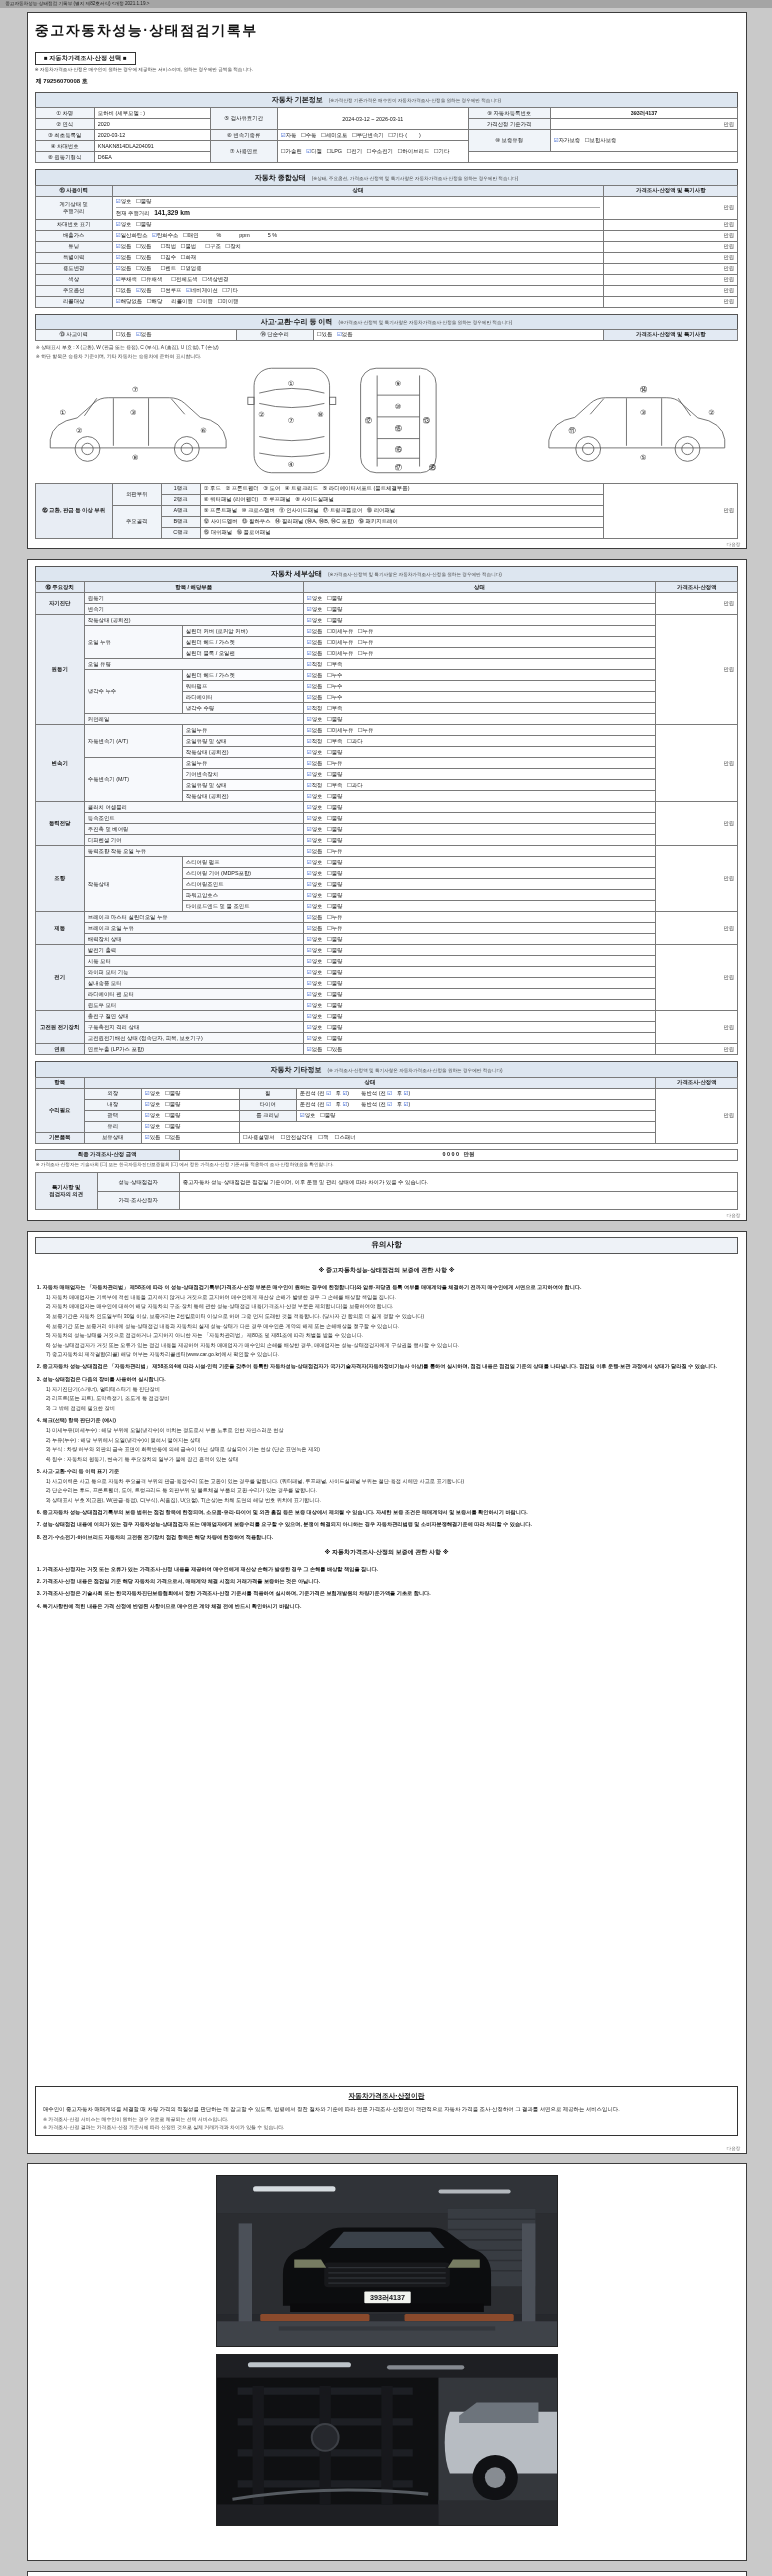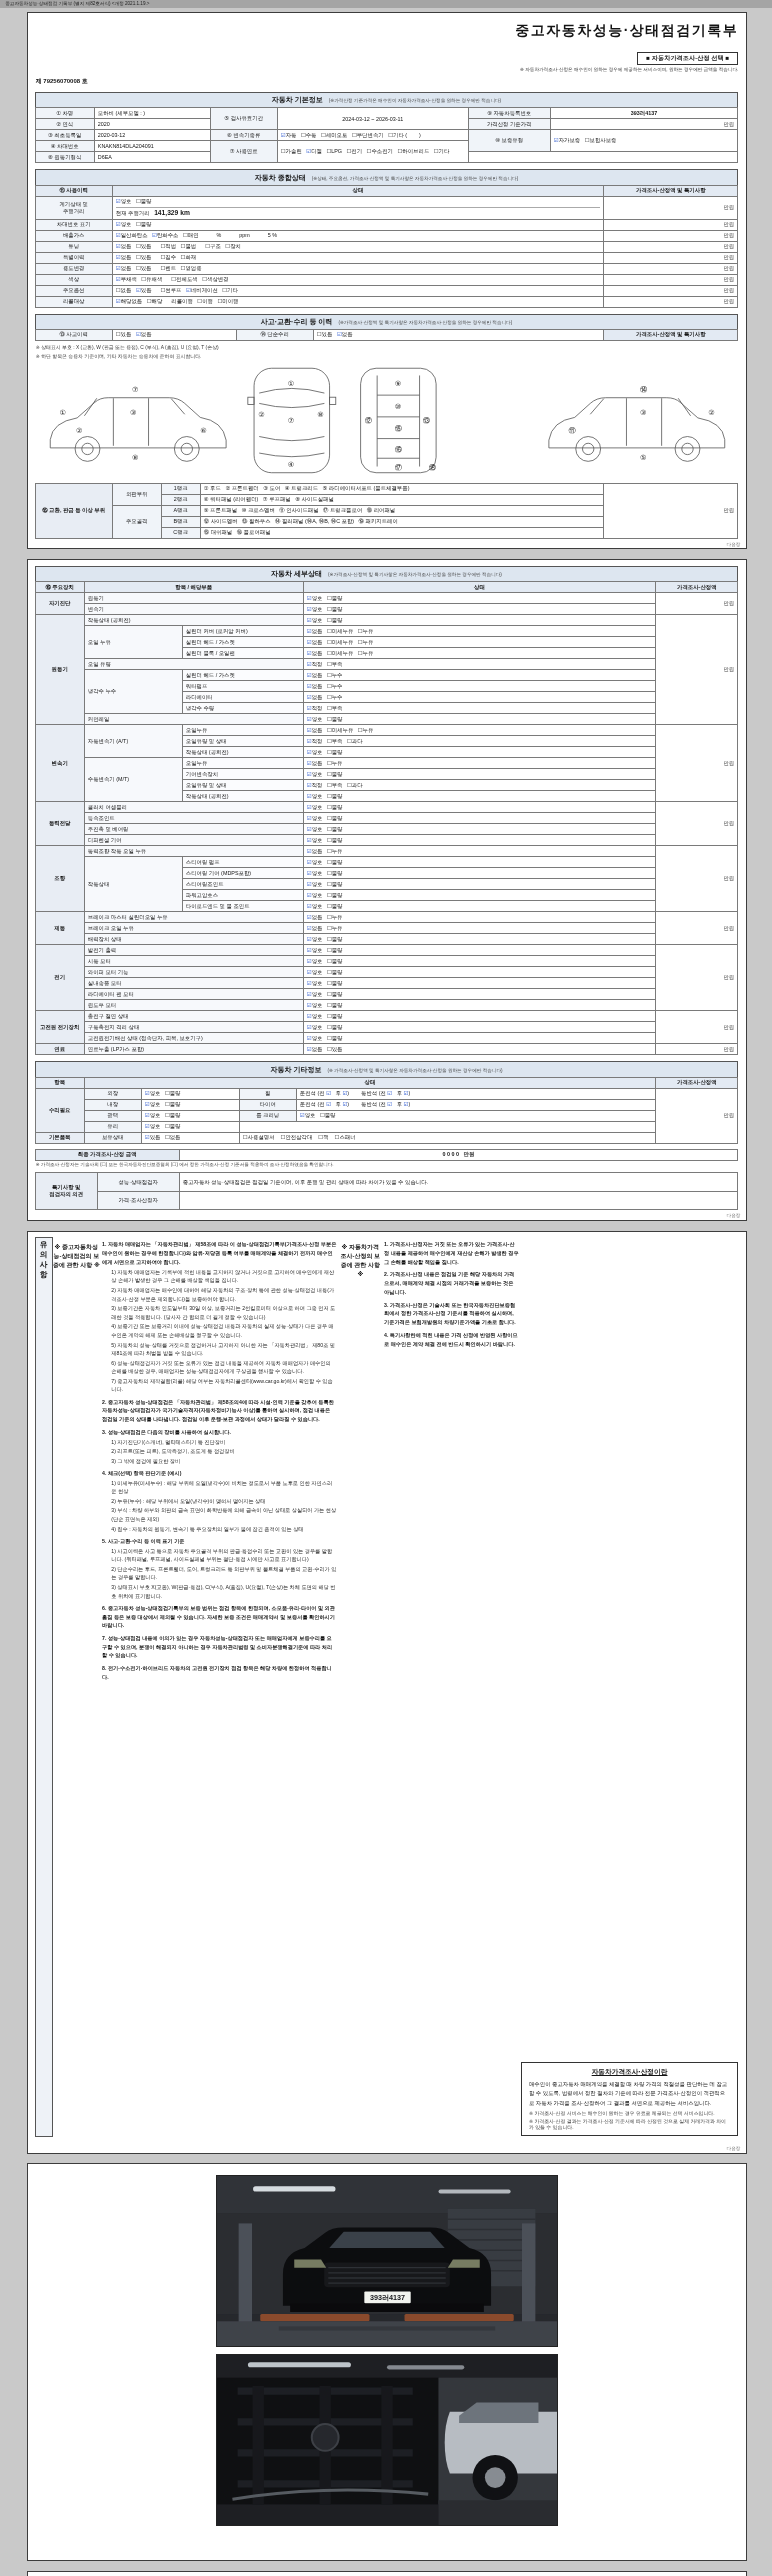--- a/index.html
+++ b/index.html
@@ -4,21 +4,21 @@
 <style>
   *{box-sizing:border-box;margin:0;padding:0}
   html,body{width:773px;height:2576px;overflow:hidden}
   body{background:#c9c9c9;font-family:"Liberation Sans","DejaVu Sans",sans-serif;color:#141414}
   .topstrip{height:7.7px;background:#a5a5a5;font-size:4.6px;color:#222;padding:1px 5.2px}
   .wrap{width:720px;margin:4.1px auto 0;display:flex;flex-direction:column;gap:9.8px}
   .box{background:#fff;border:0.5px solid #3c3c3c;padding:5.2px 7.2px 9.3px;position:relative}
   .nextpage{position:absolute;right:5.2px;bottom:1.5px;font-size:4.6px;color:#777}
 
   
-  .doc-header{text-align:right;padding-top:4.1px}
+  .doc-header{text-align:left;padding-top:4.1px}
   .doc-title{font-size:14px;font-weight:bold;letter-spacing:1.5px}
   .doc-sub{display:inline-block;margin-top:3.1px;border:0.5px solid #333;padding:1px 8.2px;font-size:6.2px;font-weight:bold}
   .doc-note{font-size:4.6px;color:#333;margin-top:1.5px}
   .docno{font-size:6px;font-weight:bold;margin:5.2px 0 1px 1px}
 
   
   .sec-title{margin-top:6.2px;border:0.5px solid #555;border-bottom:none;background:#dde6f0;text-align:center;font-weight:bold;font-size:7px;padding:2.1px 0}
   .sec-note{font-weight:normal;font-size:4.6px;color:#444;margin-left:4.1px}
 
   
@@ -46,21 +46,21 @@
 
   
   .big-title{text-align:center;font-weight:bold;font-size:7.7px;border:0.5px solid #555;background:#eef2f7;padding:2.6px;margin-bottom:6.2px}
   .n-blocktitle{text-align:center;font-weight:bold;font-size:6px;margin:6.2px 0 4.1px}
   .n-main{font-size:5.2px;line-height:1.7;margin:3.6px 2.1px 0;font-weight:bold}
   .n-sub{font-size:5.2px;line-height:1.65;margin:1px 2.1px 0 11.3px;font-weight:normal;color:#222}
   .define-box{border:1px solid #333;padding:5.2px 7.2px;margin-top:13.4px}
   .define-title{text-align:center;font-weight:bold;font-size:6.7px;margin-bottom:3.1px;text-decoration:underline}
   .define-body{font-size:5.4px;line-height:1.7}
   .define-note{font-size:4.9px;color:#333;margin-top:2.1px}
-  #noticeBox{min-height:923px;display:flex;flex-direction:row}
+  #noticeBox{min-height:923px;display:flex;flex-direction:column}
   #noticeBox .define-box{margin-top:auto;margin-bottom:7.2px}
 
   
   #photoBox{min-height:398px}
   .photo-stack{display:flex;flex-direction:column;align-items:center;gap:7.2px;margin-top:5.2px}
   .photo-frame{border:0.5px solid #222;line-height:0}
 
   
   #signBox{min-height:82px}
 

